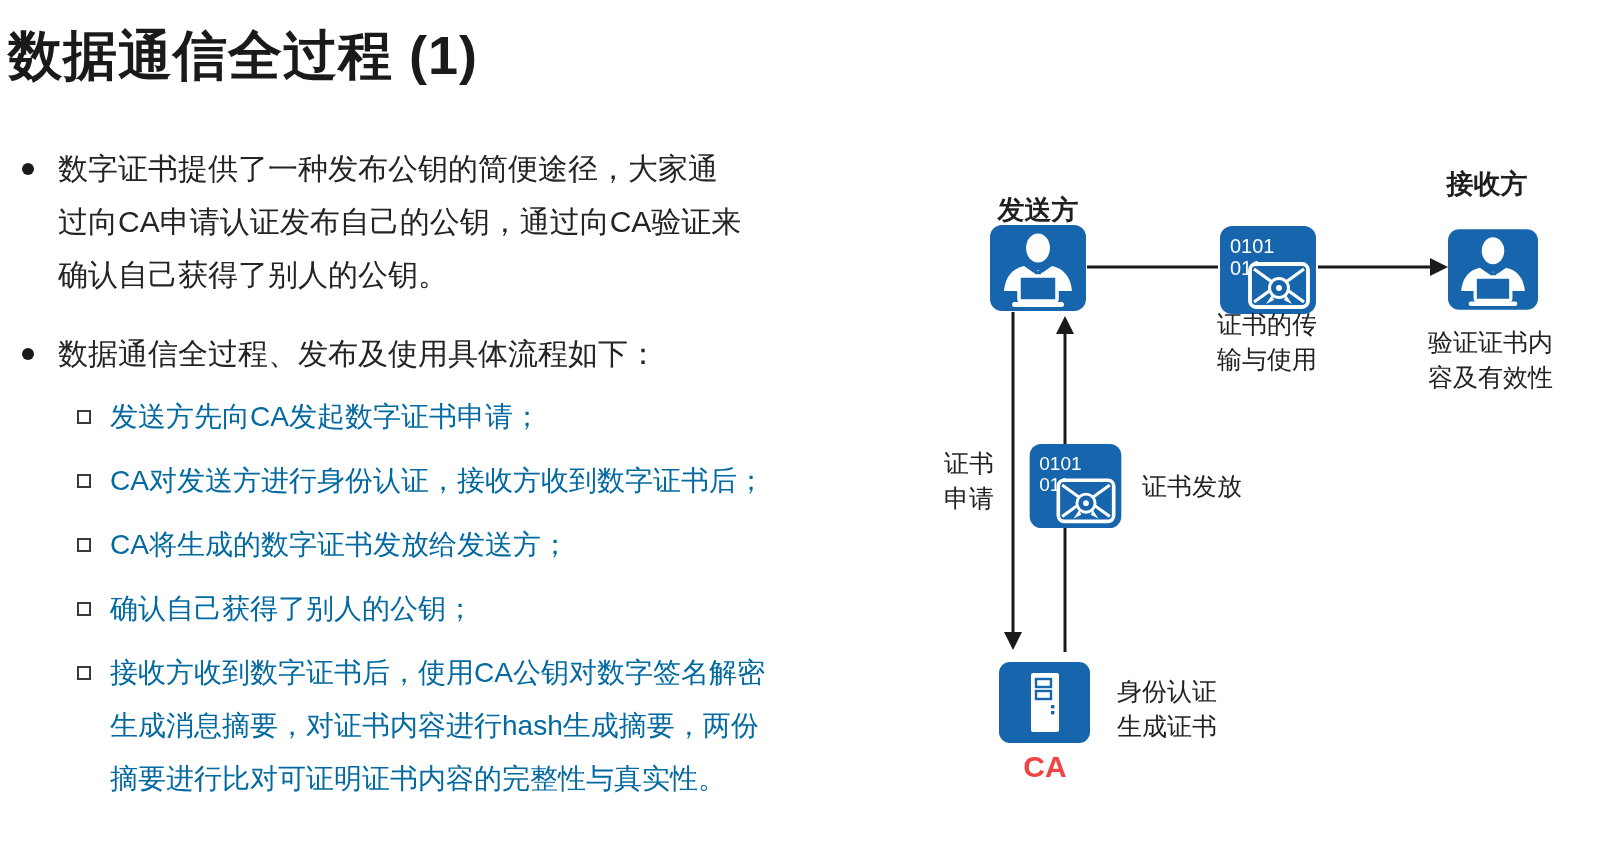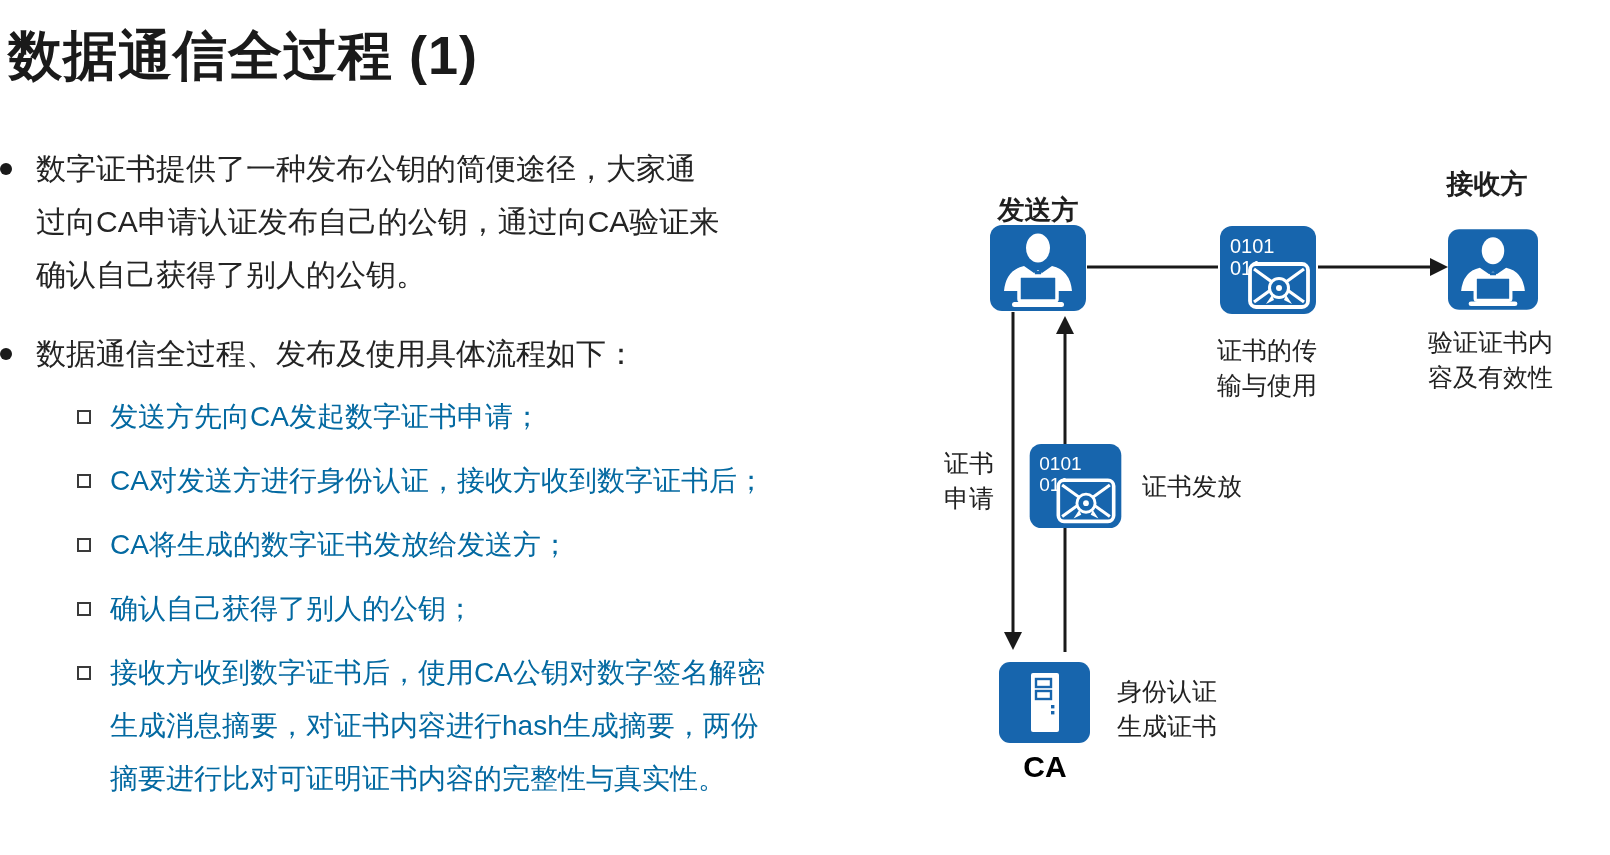--- a/index.html
+++ b/index.html
@@ -13,21 +13,21 @@
   
   .page-title{
     position:absolute; left:8px; top:20px;
     font-size:54px; font-weight:600; color:#1a1a1a;
     letter-spacing:1px;
   }
   .content{
     position:absolute; left:0; top:142px; width:840px;
   }
   ul.bullets{ list-style:none; margin:0; padding:0; }
-  li.l1{ display:flex; margin:0 0 26px 0; }
+  li.l1{ display:flex; padding-left:22px; margin:0 0 26px 0; }
   li.l1.tight{ margin-bottom:10px; }
   li.l2{ display:flex; padding-left:77px; margin:0 0 11px 0; }
   .dot-marker{
     flex:0 0 12px; width:12px; height:12px; border-radius:50%;
     background:#1a1a1a; margin-top:21px;
   }
   .sq-marker{
     flex:0 0 10px; width:10px; height:10px;
     border:2px solid #3a3a3a; background:#fff; margin-top:20px;
   }
@@ -47,21 +47,21 @@
   .node-label{
     position:absolute; z-index:1; font-size:27px; font-weight:600;
     color:#1f1f1f; text-align:center; width:120px;
   }
   .caption{
     position:absolute; z-index:1; font-size:25px; font-weight:500;
     color:#222; line-height:35px; white-space:pre-line;
   }
   .ca-text{
     position:absolute; z-index:1; font-size:30px; font-weight:600;
-    color:#000000; width:66px; text-align:center;
+    color:#ef4444; width:66px; text-align:center;
   }
 </style>
 </head>
 <body>
 
 <div class="slide">
 
   <div class="page-title">数据通信全过程 (1)</div>
 
   <div class="content">
@@ -143,21 +143,21 @@
     <div class="node-label" style="left:547px; top:26px;">接收方</div>
     <svg class="node" style="left:568px; top:87px;" width="90" height="85" viewBox="0 0 96 86">
       <rect width="96" height="86" rx="12" fill="#1765AD"></rect>
       <ellipse cx="48" cy="23" rx="12" ry="14.5" fill="#fff"></ellipse>
       <path d="M14 66 Q16 45 34 41 L44 48 L48 45 L52 48 L62 41 Q80 45 82 66 Z" fill="#fff"></path>
       <path d="M44.5 46 L51.5 46 L50 58 L46 58 Z" fill="#1765AD"></path>
       <rect x="29" y="51" width="38" height="25" rx="2" fill="#1765AD" stroke="#fff" stroke-width="3.5"></rect>
       <rect x="22" y="77" width="52" height="5" rx="2.5" fill="#fff"></rect>
     </svg>
 
-    <div class="caption" style="left:337px; top:193px;text-align:center;">证书的传
+    <div class="caption" style="left:337px; top:167px;text-align:center;">证书的传
 输与使用</div>
     <div class="caption" style="left:548px; top:185px;">验证证书内
 容及有效性</div>
 
     <div class="caption" style="left:50px; top:306px; width:64px; text-align:right;">证书
 申请</div>
     <svg class="node" style="left:148px; top:304px;" width="95" height="84" viewBox="0 0 96 88">
       <rect width="96" height="88" rx="12" fill="#1765AD"></rect>
       <text x="10" y="27" font-size="20" fill="#fff" font-family="Liberation Sans, sans-serif">0101</text>
       <text x="10" y="49" font-size="20" fill="#fff" font-family="Liberation Sans, sans-serif">011</text>

